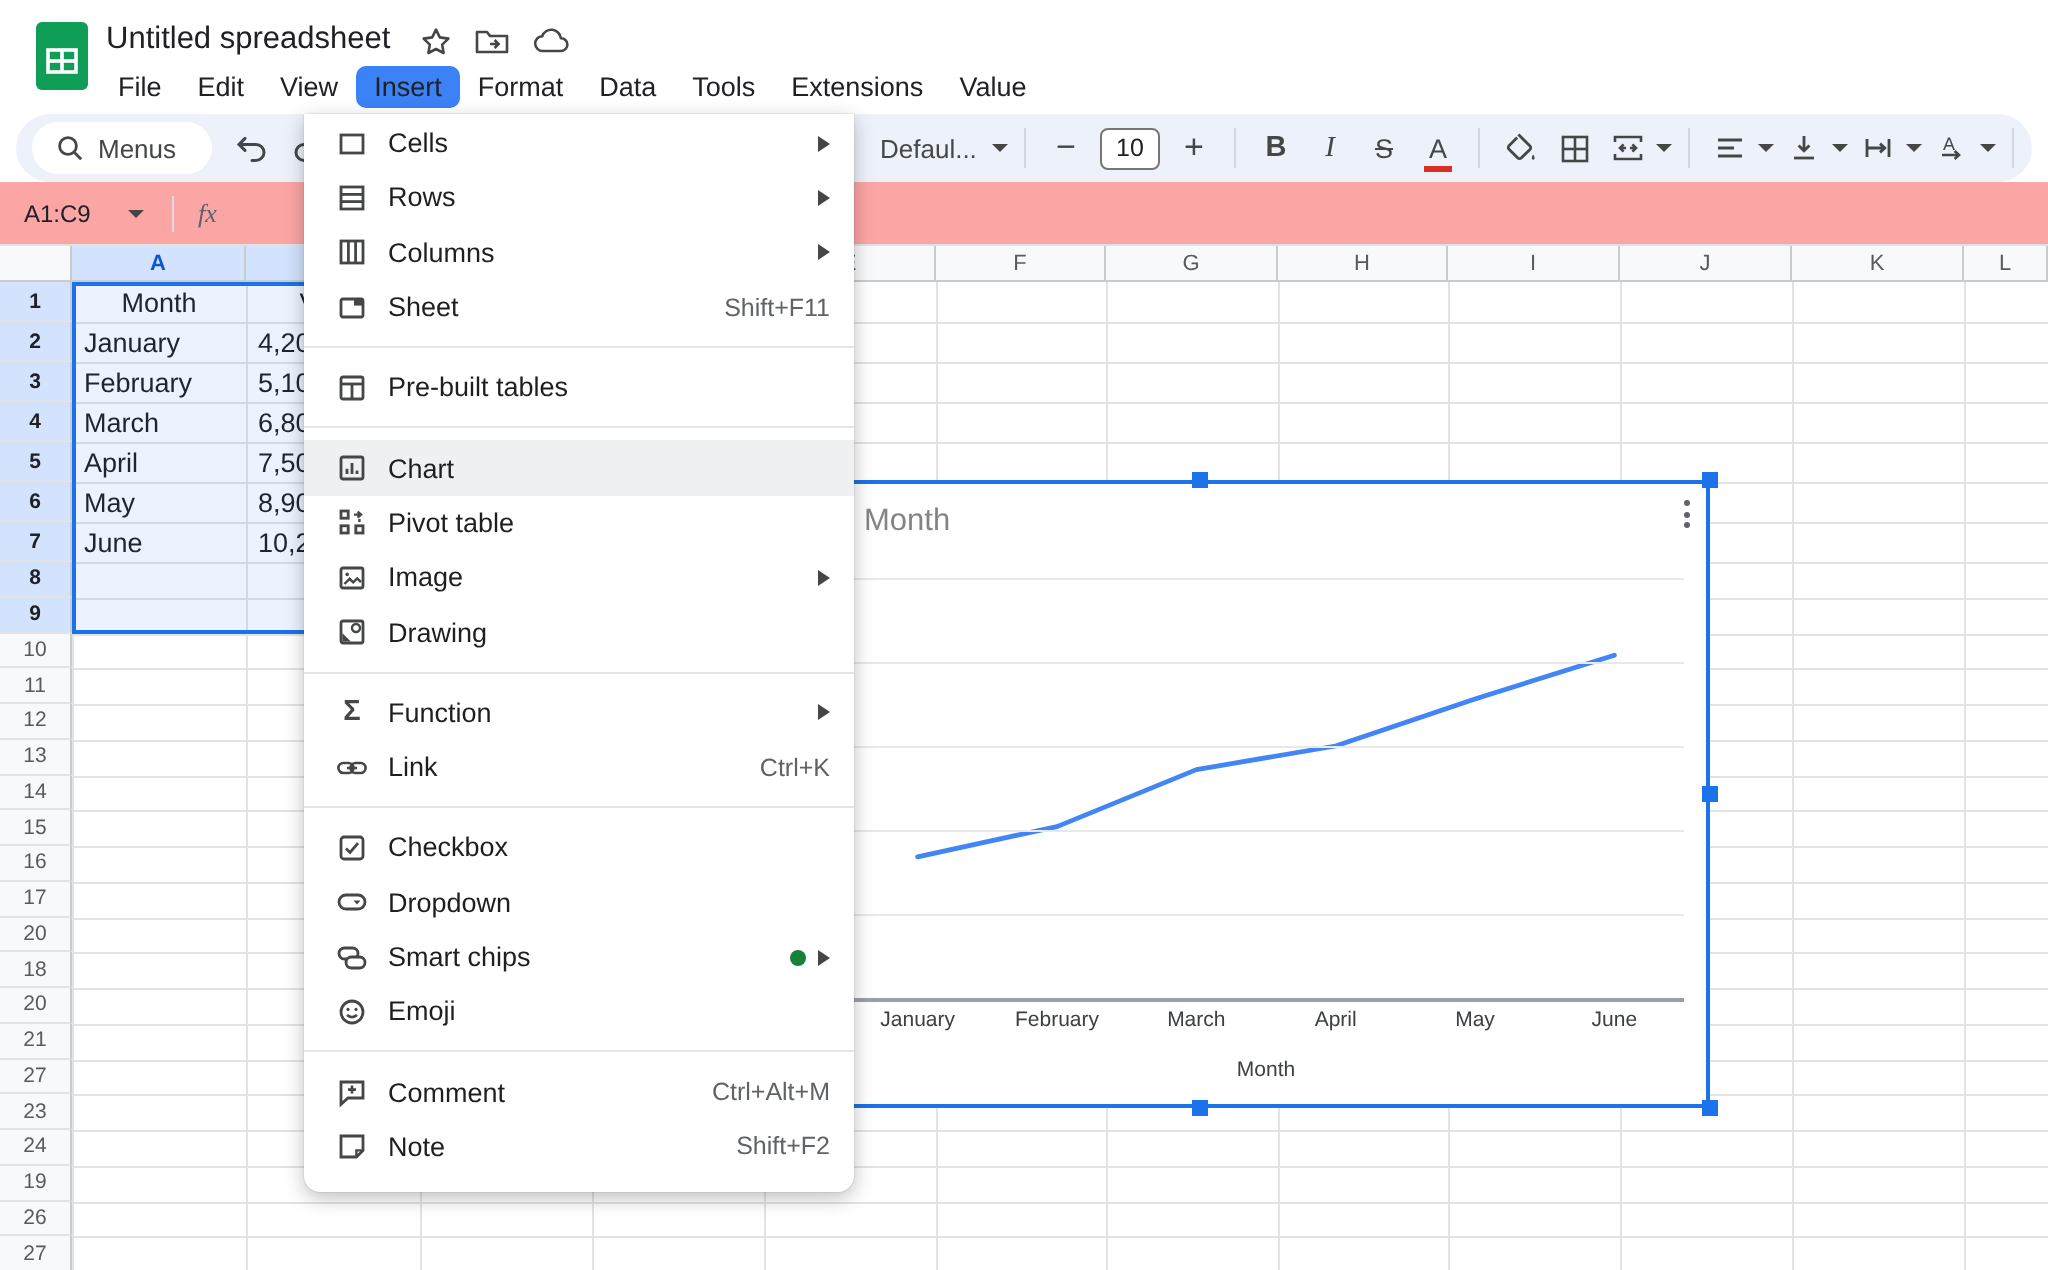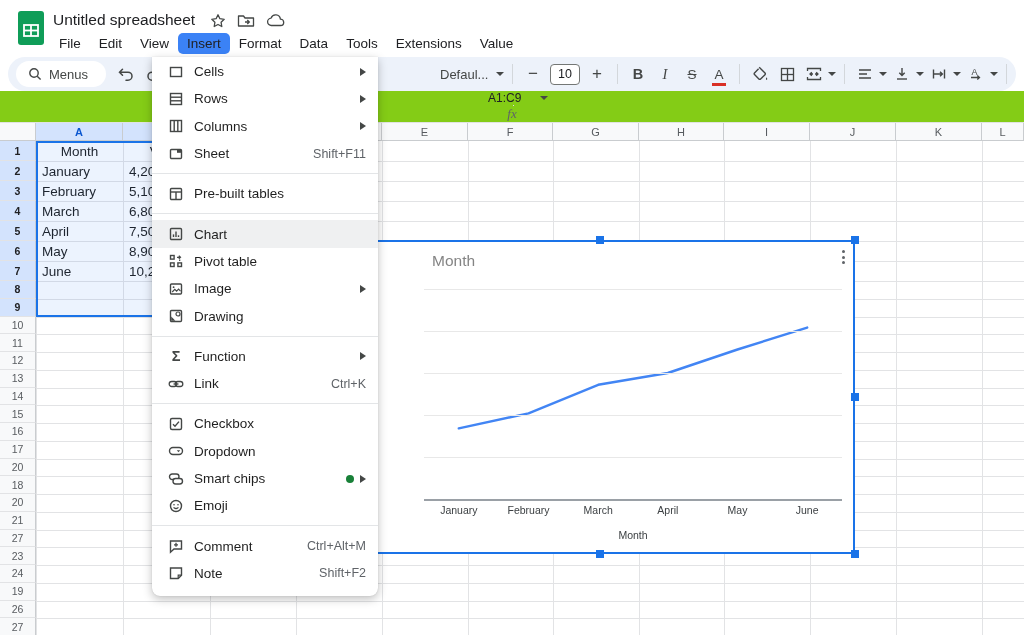--- a/index.html
+++ b/index.html
@@ -33,22 +33,22 @@
     font-size:12.5px; color:#202124; display:flex; align-items:center; justify-content:center; margin:0 2px; }
   .tb-letter { font-size:14.5px; color:#444746; }
   .tb-bold { font-weight:bold; }
   .tb-italic { font-style:italic; font-family:"Liberation Serif", serif; }
   .tb-strike { text-decoration:line-through; }
   .tb-A { position:relative; font-size:13.5px; color:#444746; }
   .tb-A .bar { position:absolute; left:-2px; right:-2px; bottom:-4px; height:3px; }
   .tb-group { display:flex; align-items:center; }
 
   
-  #formulabar { left:0; top:91px; width:1024px; height:32px; background:#84cc16;
-    border-bottom:1px solid #E1E3E1; z-index:40; display:flex; align-items:center;flex-direction:column; }
+  #formulabar { left:0; top:91px; width:1024px; height:32px; background:#fca5a5;
+    border-bottom:1px solid #E1E3E1; z-index:40; display:flex; align-items:center; }
   #name-box { margin-left:12px; width:60px; display:flex; align-items:center; justify-content:space-between;
     font-size:12px; color:#202124; }
   #fx-sep { width:1px; height:18px; background:#DADCE0; margin:0 12px 0 14px; }
   #fx-label { font-size:13px; font-style:italic; color:#5F6368; font-family:"Liberation Serif", serif; }
 
   
   #grid { left:0; top:123px; width:1024px; height:512px; z-index:1; background:#fff; }
   .vline { position:absolute; width:1px; background:#E2E3E5; top:0; bottom:0; }
   .hline { position:absolute; height:1px; background:#E2E3E5; left:36px; right:0; }
   .col-h { position:absolute; top:0; height:18px; background:#F8F9FA; border-bottom:1px solid #C9CCCF;
@@ -69,21 +69,21 @@
   #chart-title { position:absolute; left:85px; top:10px; font-size:15.5px; color:#848484; }
   .c-grid { position:absolute; left:77px; width:418px; height:1px; background:#E8E8E8; }
   .c-axis { position:absolute; left:77px; width:418px; height:2px; background:#9AA0A6; }
   .c-xlab { position:absolute; transform:translateX(-50%); font-size:10.5px; color:#3C4043; top:262px; }
   #c-xtitle { position:absolute; transform:translateX(-50%); font-size:10.5px; color:#3C4043; top:287px; left:286px; }
   #chart-more { position:absolute; right:8px; top:8px; display:flex; flex-direction:column; gap:2.5px; align-items:center; }
   #chart-more i { width:3px; height:3px; border-radius:50%; background:#5F6368; }
   .handle { position:absolute; width:8px; height:8px; background:#1A73E8; z-index:30; }
 
   
-  #insert-menu { left:152px; top:57px; width:226px; background:#fff; z-index:50;
+  #insert-menu { left:152px; top:57px; width:275px; background:#fff; z-index:50;
     border-radius:0 0 8px 8px; box-shadow:0 3px 10px rgba(0,0,0,0.25), 0 0 1px rgba(0,0,0,0.2); padding:1px 0 9px 0; }
   .dd-item { height:27.3px; display:flex; align-items:center; padding:0 12px 0 16px; position:relative; }
   .dd-item.hl { background:#EFF0F1; }
   .dd-ico { width:16px; height:16px; margin-right:10px; display:flex; align-items:center; justify-content:center; color:#444746; }
   .dd-label { font-size:13.5px; color:#1F1F1F; flex:1; }
   .dd-shortcut { font-size:12.5px; color:#5F6368; }
   .dd-arrow { width:0; height:0; border-top:4.5px solid transparent; border-bottom:4.5px solid transparent;
     border-left:6px solid #444746; margin-left:6px; }
   .dd-dot { width:8px; height:8px; border-radius:50%; }
   .dd-sep { border-top:1px solid #E3E5E7; margin:6px 0; }

